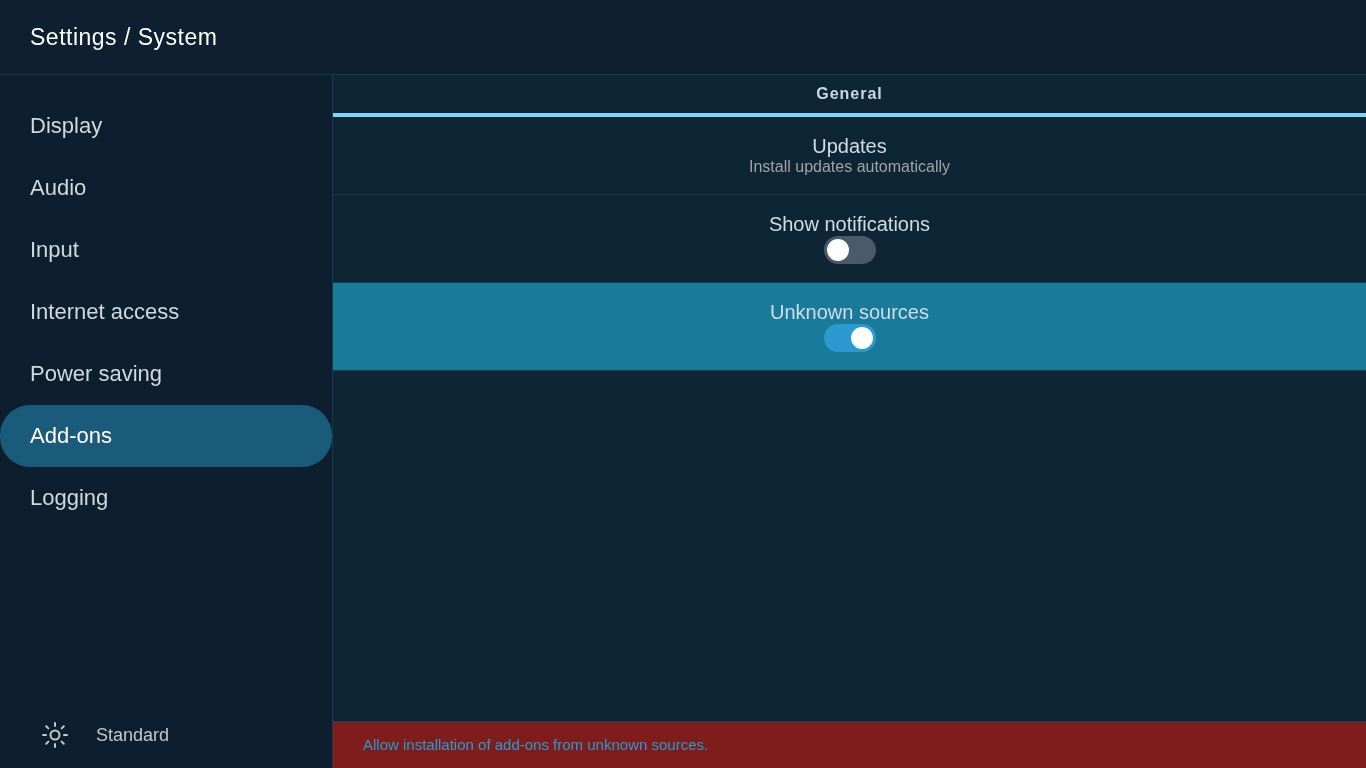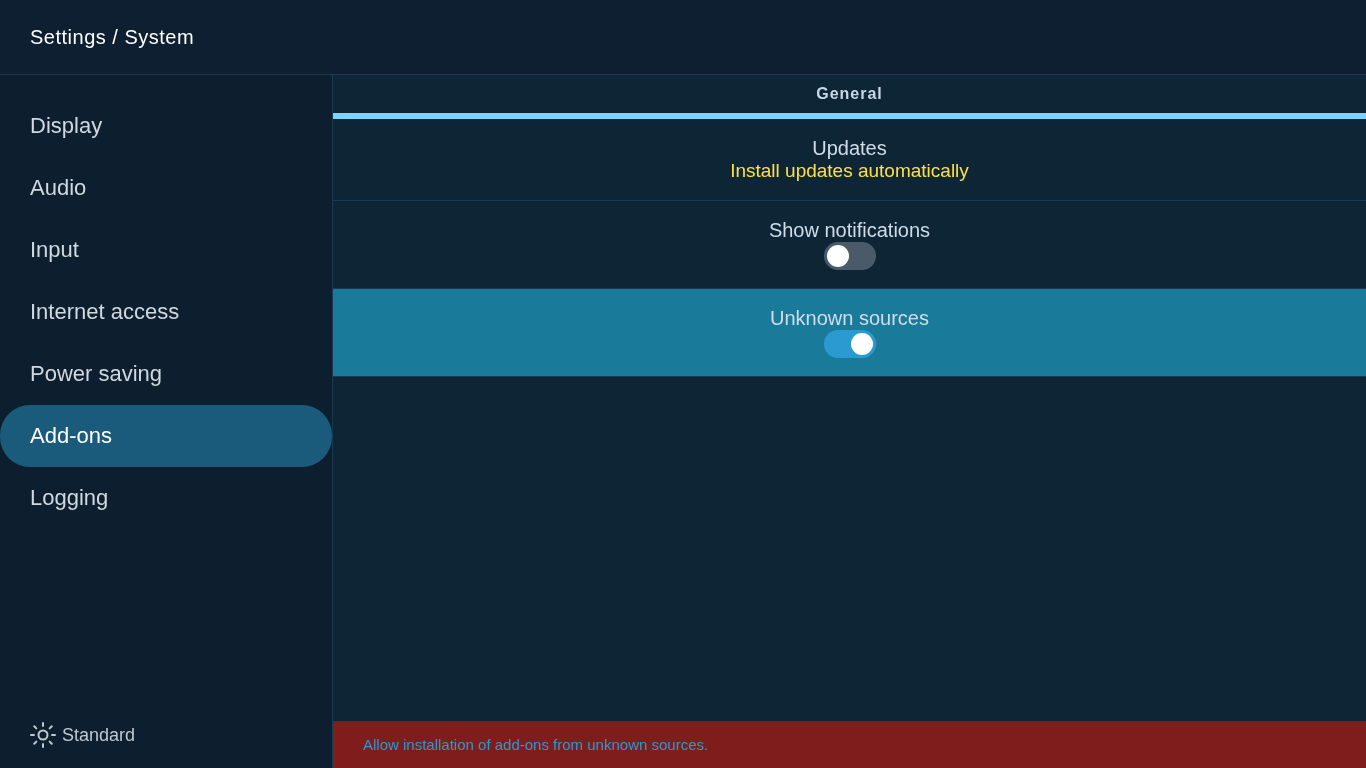--- a/index.html
+++ b/index.html
@@ -20,21 +20,21 @@
       display: flex;
       justify-content: space-between;
       align-items: center;
       padding: 18px 30px;
       background: #0d1f30;
       height: 75px;
       border-bottom: 1px solid #1a3a50;
     }
 
     .header-title {
-      font-size: 20px;
+      font-size: 23px;
       font-weight: 300;
       color: #ffffff;
       letter-spacing: 0.5px;
     }
 
     .header-time {
       font-size: 32px;
       font-weight: 300;
       color: #ffffff;
     }
@@ -66,24 +66,24 @@
     }
 
     .sidebar-item.active {
       background: #1a5a7a;
       color: #ffffff;
       border-radius: 30px;
     }
 
     .sidebar-footer {
       margin-top: auto;
-      padding: 20px 30px;
-      display: flex;
-      align-items: center;
-      gap: 6px;
+      padding: 20px 42px;
+      display: flex;
+      align-items: center;
+      gap: 28px;
       color: #c0c8d0;
       font-size: 18px;
       font-weight: 300;
       text-align: center;
     }
 
     .gear-icon {
       width: 26px;
       height: 26px;
       display: inline-block;
@@ -97,21 +97,21 @@
       background: #0d2535;
     }
 
     .section-header {
       text-align: center;
       padding: 10px;
       font-size: 16px;
       font-weight: 600;
       color: #c8d8e8;
       background: #0d2535;
-      border-bottom: 6px solid #7dd3fc;
+      border-bottom: 4px solid #7dd3fc;
       letter-spacing: 1px;
     }
 
     .settings-list {
       flex: 1;
       overflow-y: auto;
     }
 
     .setting-row {
       display: flex;
@@ -128,23 +128,23 @@
       background: #1a7a9a;
     }
 
     .setting-label {
       font-size: 20px;
       font-weight: 300;
       color: #d0dce8;
     }
 
     .setting-value {
-      font-size: 19px;
-      font-weight: 300;
-      color: #fde047;
+      font-size: 16px;
+      font-weight: 300;
+      color: #a3a3a3;
     }
 
     
     .toggle {
       width: 52px;
       height: 28px;
       border-radius: 14px;
       display: flex;
       align-items: center;
       padding: 3px;

